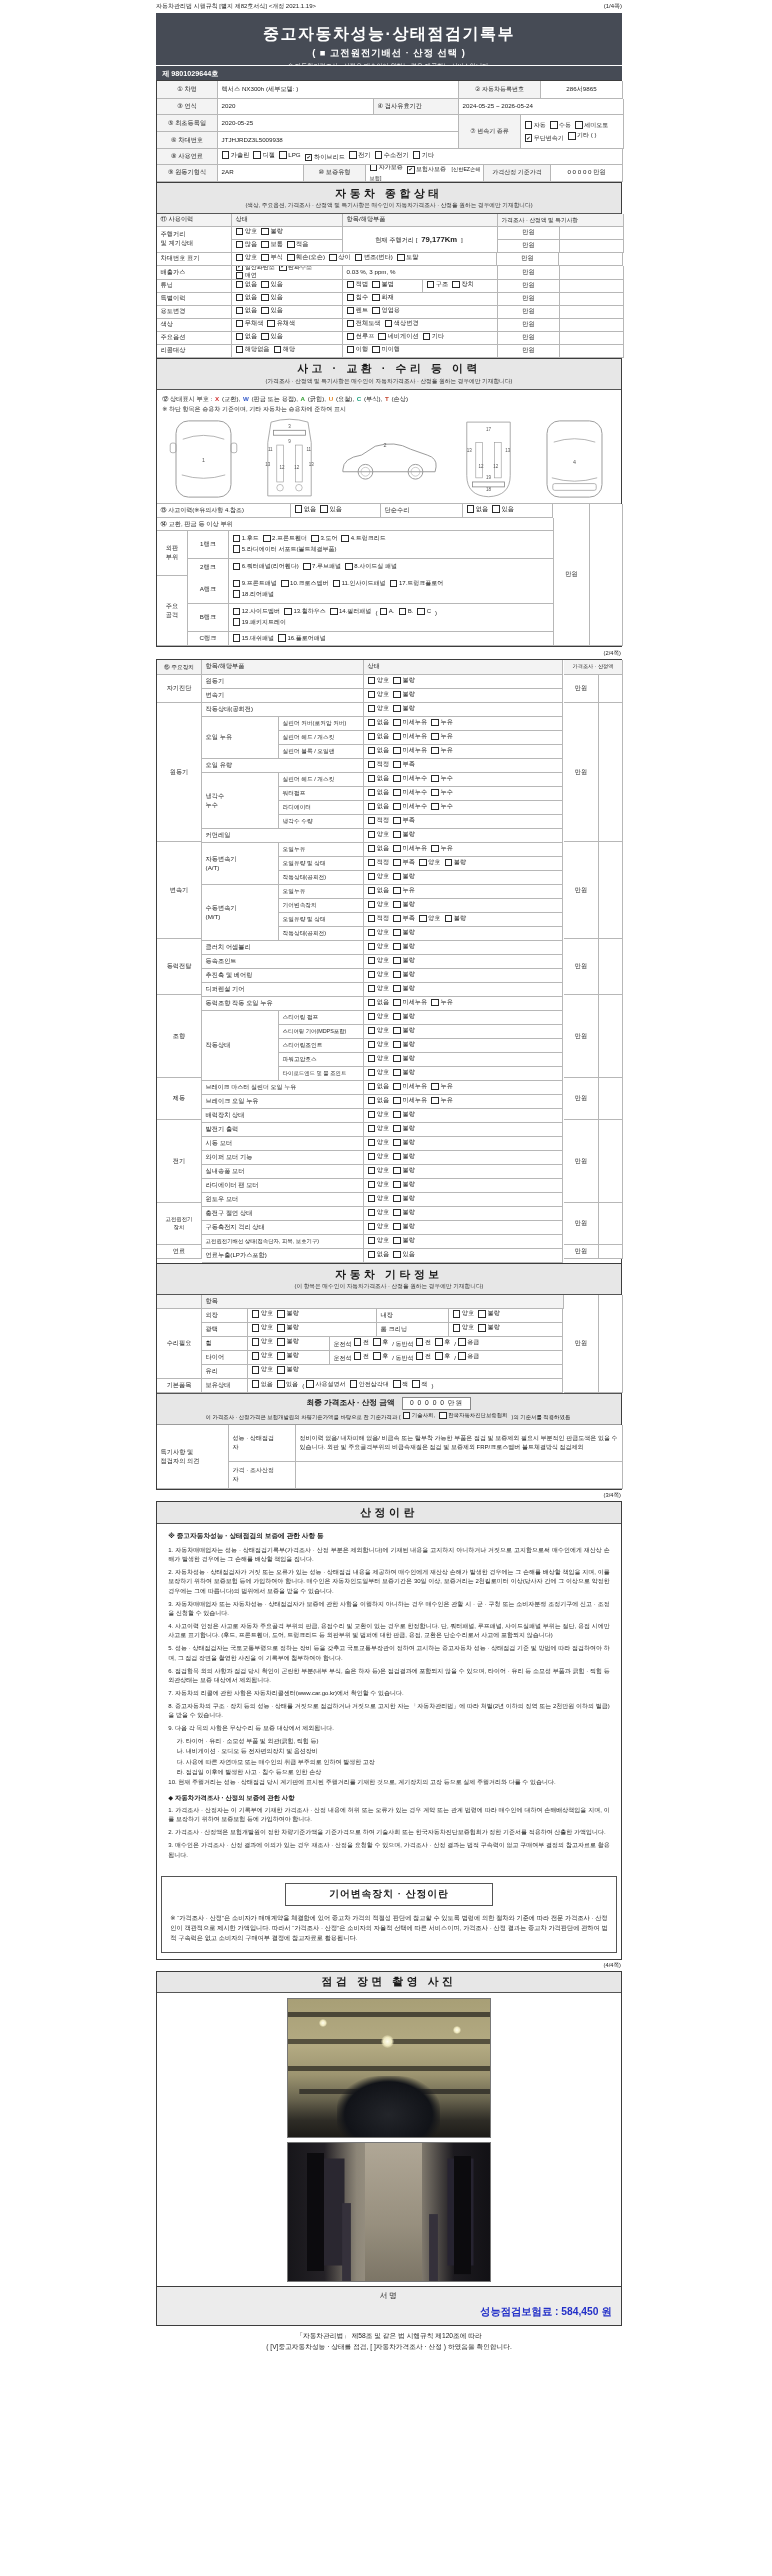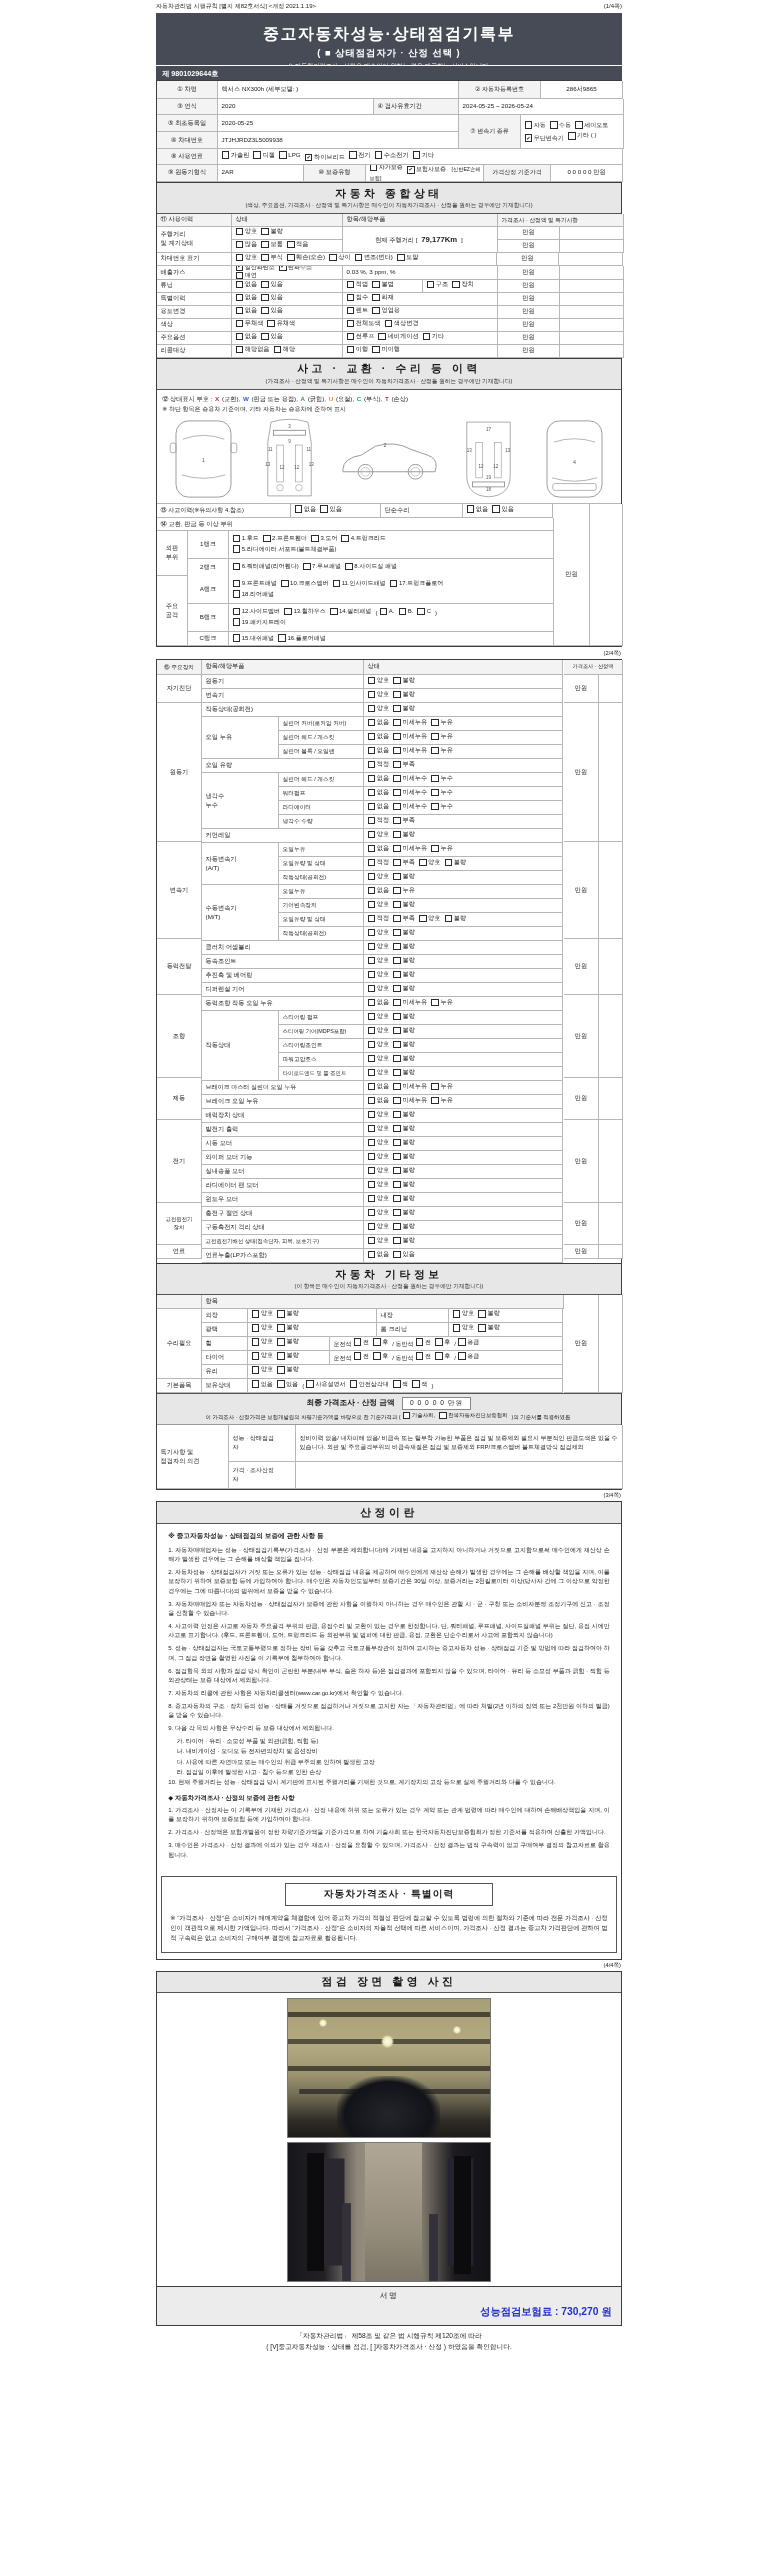--- a/index.html
+++ b/index.html
@@ -60,21 +60,21 @@
 
 <div class="page">
 
   <div class="topline">
     <span>자동차관리법 시행규칙 [별지 제82호서식] &lt;개정 2021.1.19&gt;</span>
     <span>(1/4쪽)</span>
   </div>
 
   <div class="titlebox">
     <div class="t1">중고자동차성능·상태점검기록부</div>
-    <div class="t2">( ■ 상태점검자가 · 산정 선택 )</div>
+    <div class="t2">( ■ 고전원전기배선 · 산정 선택 )</div>
     <div class="t3">※ 자동차가격조사 · 산정은 매수인이 원하는 경우 제공하는 서비스입니다.</div>
   </div>
 
   <div class="jebar">제 9801029644호</div>
 
   <div class="block">
     <div>
         <div class="rows">
           <div class="cols" style="flex: 0 0 17.5px; height: 17.5px;">
             <div class="cell th" style="flex: 0 0 61px; width: 61px;">
@@ -1779,40 +1779,40 @@
         <div class="sub">나. 내비게이션 · 오디오 등 전자편의장치 및 옵션장비</div>
         <div class="sub">다. 사용에 따른 자연마모 또는 매수인의 취급 부주의로 인하여 발생한 고장</div>
         <div class="sub">라. 점검일 이후에 발생한 사고 · 침수 등으로 인한 손상</div>
         <p>10. 현재 주행거리는 성능 · 상태점검 당시 계기판에 표시된 주행거리를 기재한 것으로, 계기장치의 고장 등으로 실제 주행거리와 다를 수 있습니다.</p>
         <div class="pricehdr">◆ 자동차가격조사 · 산정의 보증에 관한 사항</div>
         <p>1.  가격조사 · 산정자는 이 기록부에 기재한 가격조사 · 산정 내용에 허위 또는 오류가 있는 경우 계약 또는 관계 법령에 따라 매수인에 대하여 손해배상책임을 지며, 이를 보장하기 위하여 보증보험 등에 가입하여야 합니다.</p>
         <p>2.  가격조사 · 산정액은 보험개발원이 정한 차량기준가액을 기준가격으로 하여 기술사회 또는 한국자동차진단보증협회가 정한 기준서를 적용하여 산출한 가액입니다.</p>
         <p>3.  매수인은 가격조사 · 산정 결과에 이의가 있는 경우 재조사 · 산정을 요청할 수 있으며, 가격조사 · 산정 결과는 법적 구속력이 없고 구매여부 결정의 참고자료로 활용됩니다.</p>
       </div>
     <div class="pbox">
-      <div class="pt">자동차가격조사 · 특별이력</div>
+      <div class="pt">기어변속장치 · 산정이란</div>
       <div class="pb">※ “가격조사 · 산정”은 소비자가 매매계약을 체결함에 있어 중고차 가격의 적절성 판단에 참고할 수 있도록 법령에 의한 절차와 기준에 따라 전문 가격조사 · 산정인이 객관적으로 제시한 가액입니다. 따라서 “가격조사 · 산정”은 소비자의 자율적 선택에 따른 서비스이며, 가격조사 · 산정 결과는 중고차 가격판단에 관하여 법적 구속력은 없고 소비자의 구매여부 결정에 참고자료로 활용됩니다.</div>
     </div>
   </div>
 
   <div class="pgmark">(4/4쪽)</div>
 
   <div class="block">
     <div class="sechead">
       <div class="st">점검 장면 촬영 사진</div>
     </div>
     <div class="photo photo1">
       <span class="ph-light" style="left:93px;top:36px"></span>
       <span class="ph-light" style="left:31px;top:20.6px;width:8.2px;height:8.2px"></span>
       <span class="ph-light" style="left:165px;top:27px;width:8.2px;height:8.2px"></span>
     </div>
     <div class="photo photo2"></div>
     <div class="signbar">
       <div class="sg">서명</div>
-      <div class="fee">성능점검보험료 : 730,270 원</div>
+      <div class="fee">성능점검보험료 : 584,450 원</div>
     </div>
   </div>
 
   <div class="confirm">
     <div>「자동차관리법」 제58조 및 같은 법 시행규칙 제120조에 따라</div>
     <div>( [V]중고자동차성능 · 상태를 점검,  [  ]자동차가격조사 · 산정 ) 하였음을 확인합니다.</div>
   </div>
 
 </div>
 

